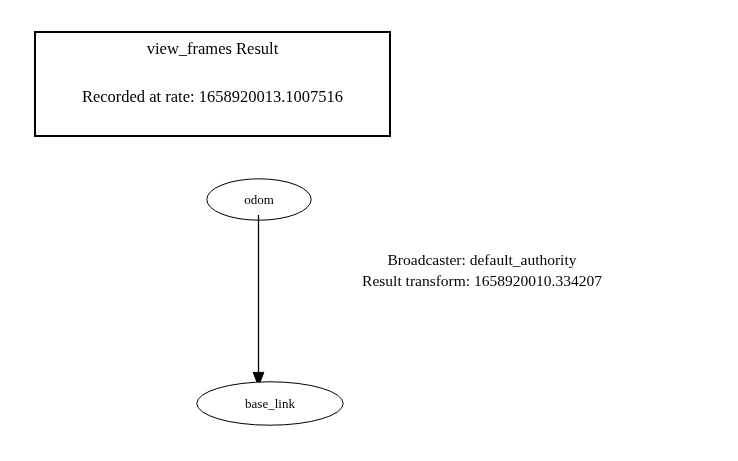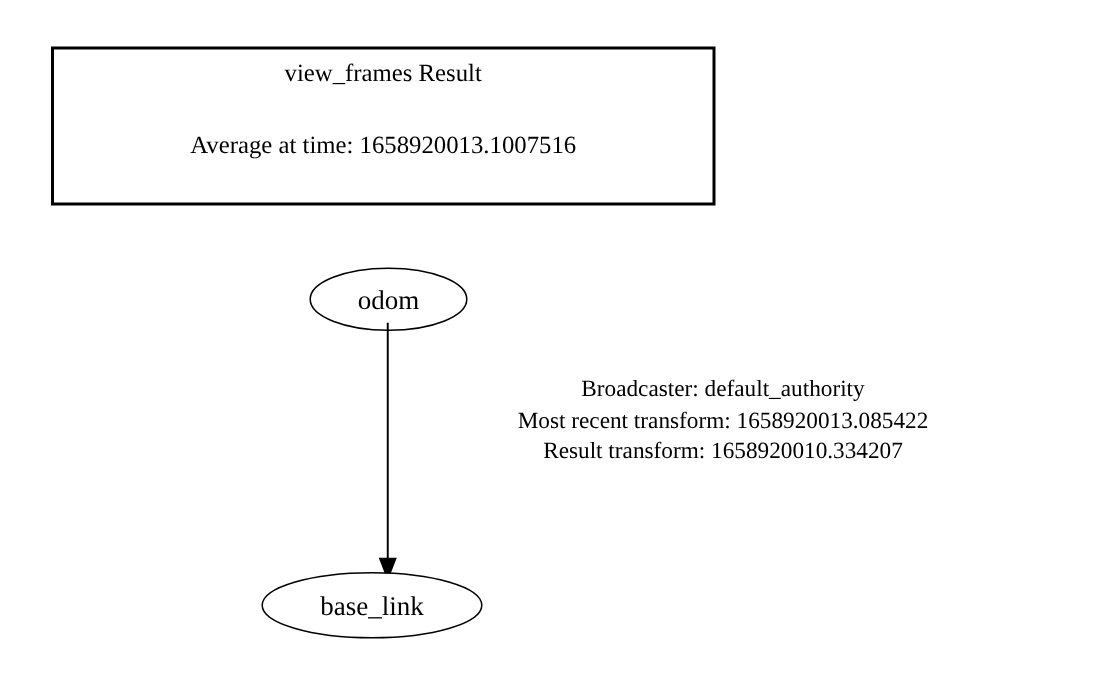--- a/index.html
+++ b/index.html
@@ -23,21 +23,21 @@
     top: 0;
     width: 738px;
     height: 461px;
   }
 
   
   .result-box {
     position: absolute;
     left: 34px;
     top: 31px;
-    width: 443px;
+    width: 357px;
     height: 106px;
     box-sizing: border-box;
     border: 2px solid #000000;
     background: #ffffff;
   }
   .result-title {
     position: absolute;
     left: 0;
     right: 0;
     top: 6px;
@@ -68,34 +68,34 @@
     display: block;
     overflow: visible;
   }
   .node-label {
     position: absolute;
     left: 0;
     right: 0;
     top: 50%;
     transform: translateY(-50%);
     text-align: center;
-    font-size: 18px;
+    font-size: 13px;
     line-height: 18px;
     white-space: nowrap;
     pointer-events: none;
   }
 
   #node-odom {
     left: 206px;
     top: 178px;
     width: 106px;
     height: 43px;
   }
   #node-base-link {
-    left: 174px;
+    left: 196px;
     top: 381px;
     width: 148px;
     height: 45px;
   }
 
   
   #edge-odom-base-link {
     position: absolute;
     left: 240px;
     top: 215px;
@@ -121,40 +121,39 @@
     display: block;
   }
 </style>
 </head>
 <body>
 
 <div id="graph-canvas">
 
   <div class="result-box">
     <div class="result-title">view_frames Result</div>
-    <div class="result-subtitle">Average at time: 1658920013.1007516</div>
+    <div class="result-subtitle">Recorded at rate: 1658920013.1007516</div>
   </div>
 
   <div class="node" id="node-odom">
     <svg width="106" height="43" viewBox="0 0 106 43">
       <ellipse cx="53" cy="21.5" rx="52.2" ry="20.7" fill="#ffffff" stroke="#000000" stroke-width="1"></ellipse>
     </svg>
     <span class="node-label">odom</span>
   </div>
 
   <div id="edge-odom-base-link">
     <svg width="40" height="172" viewBox="0 0 40 172">
       <path d="M 18.5 0 L 18.5 159" stroke="#000000" stroke-width="1.3" fill="none"></path>
       <polygon points="18.5,171 13.2,157.4 23.8,157.4" fill="#000000" stroke="#000000" stroke-width="1"></polygon>
     </svg>
   </div>
 
   <div class="edge-label">
     <span class="lbl-line">Broadcaster: default_authority</span>
-    <span class="lbl-line">Most recent transform: 1658920013.085422</span>
     <span class="lbl-line">Result transform: 1658920010.334207</span>
   </div>
 
   <div class="node" id="node-base-link">
     <svg width="148" height="45" viewBox="0 0 148 45">
       <ellipse cx="74" cy="22.5" rx="73.2" ry="21.7" fill="#ffffff" stroke="#000000" stroke-width="1"></ellipse>
     </svg>
     <span class="node-label">base_link</span>
   </div>
 

